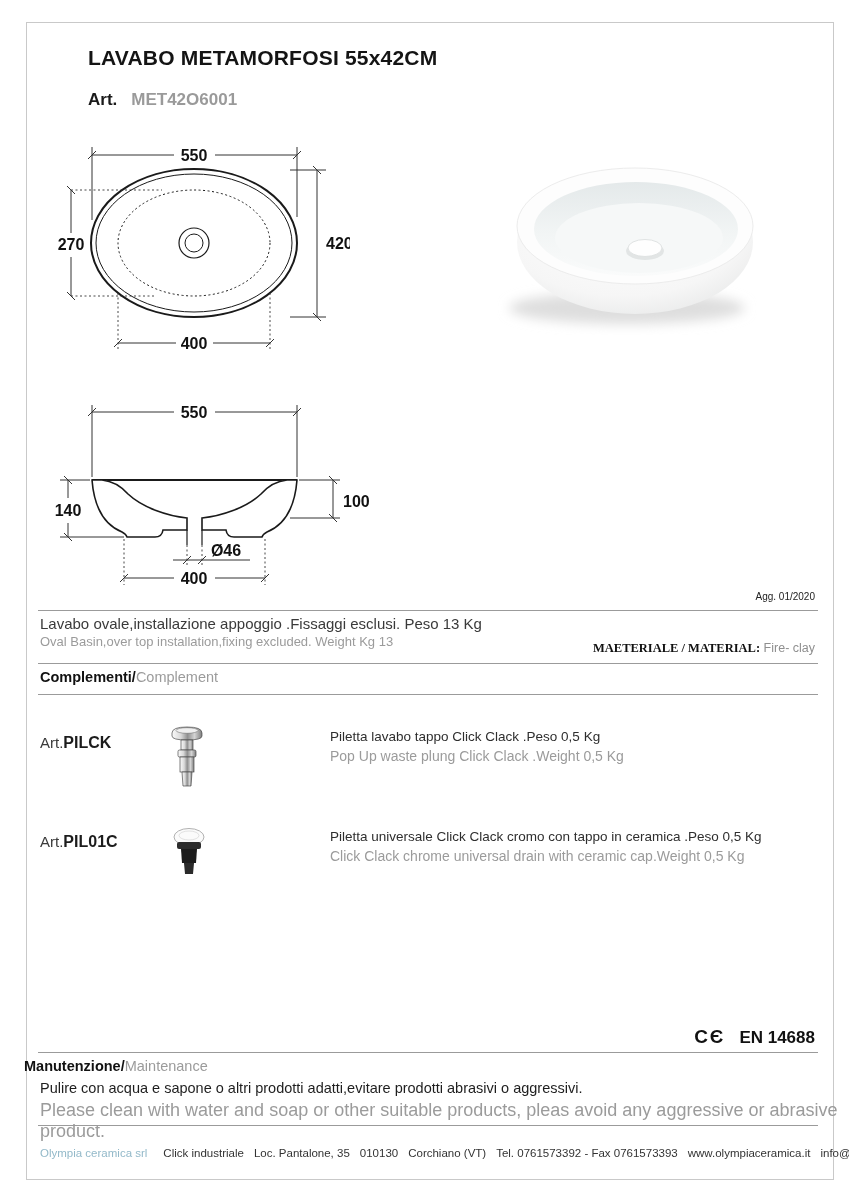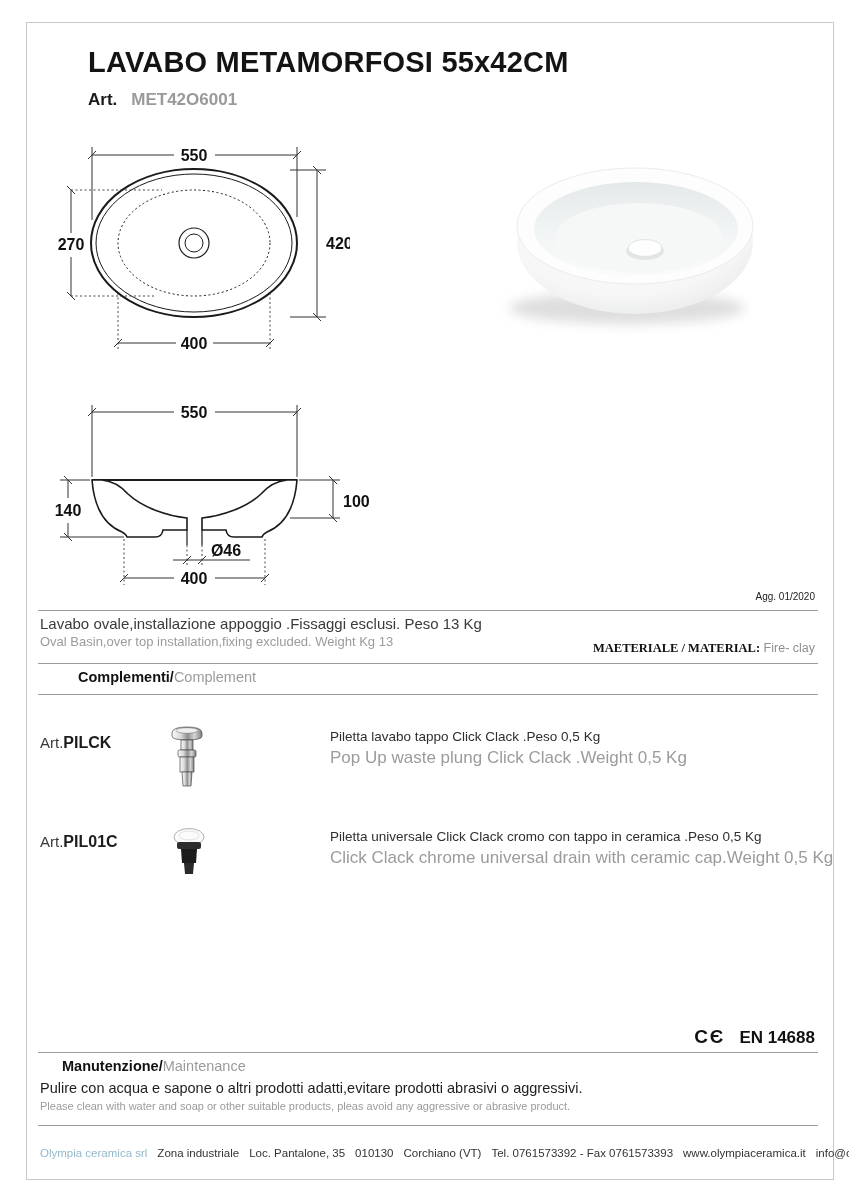--- a/index.html
+++ b/index.html
@@ -3,42 +3,42 @@
 <meta charset="utf-8">
 <style>
   html,body{margin:0;padding:0;}
   body{
     width:849px;height:1200px;position:relative;background:#ffffff;
     font-family:"Liberation Sans", sans-serif;color:#222;overflow:hidden;
   }
   .page-frame{position:absolute;left:26px;top:22px;width:806px;height:1156px;border:1px solid #c9c9c9;}
   .abs{position:absolute;}
   .rule{position:absolute;left:38px;width:780px;height:1px;background:#9b9b9b;}
-  .title{font-size:29px;font-weight:bold;color:#141414;letter-spacing:.2px;}
+  .title{font-size:21px;font-weight:bold;color:#141414;letter-spacing:.2px;}
   .art-line{font-size:17px;}
   .art-label{font-weight:bold;color:#1a1a1a;}
   .art-code{font-weight:bold;color:#9a9a9a;margin-left:14px;}
   .rev{font-size:10px;color:#222;}
   .it-text{font-size:15px;color:#3a3a3a;}
   .en-text{font-size:13px;color:#9b9b9b;}
   .material{font-size:12.5px;color:#8f8f8f;}
   .material b{color:#111;font-family:Liberation Serif, serif;}
-  .section-head{font-size:14.5px;margin-left:38px;}
+  .section-head{font-size:14.5px;}
   .section-head .b{font-weight:bold;color:#111;}
   .section-head .g{color:#9b9b9b;}
   .comp-art{font-size:15px;color:#3a3a3a;}
   .comp-art .code{font-weight:bold;font-size:16px;color:#1c1c1c;}
   .comp-it{font-size:13.5px;color:#2e2e2e;}
-  .comp-en{font-size:17px;color:#9b9b9b;}
+  .comp-en{font-size:14px;color:#9b9b9b;}
   .ce-line{font-size:17px;font-weight:bold;color:#111;}
   .ce-mark{font-size:19px;font-weight:bold;letter-spacing:2px;margin-right:14px;}
   .maint-text-it{font-size:14.5px;color:#1e1e1e;}
-  .maint-text-en{font-size:11px;color:#9b9b9b;}
+  .maint-text-en{font-size:18px;color:#9b9b9b;}
   .footer{display:flex;align-items:baseline;font-size:11.5px;color:#333;white-space:nowrap;}
-  .footer .company{margin-right:10px;}
+  .footer .company{margin-right:16px;}
   .footer .seg{margin-right:10px;}
   svg text{font-family:"Liberation Sans", sans-serif;font-weight:bold;fill:#111;}
 </style>
 </head>
 <body>
 
 <div class="page-frame"></div>
 
 <div class="abs title" style="left:88px;top:46px;">LAVABO METAMORFOSI 55x42CM</div>
 <div class="abs art-line" style="left:88px;top:90px;">
@@ -202,20 +202,20 @@
 <div class="abs ce-line" style="right:34px;top:1026px;margin-left:34px;"><span class="ce-mark">CЄ</span><span>EN 14688</span></div>
 <div class="rule" style="top:1052px;"></div>
 
 <div class="abs section-head" style="left:24px;top:1058px;"><span class="b">Manutenzione/</span><span class="g">Maintenance</span></div>
 <div class="abs maint-text-it" style="left:40px;top:1080px;">Pulire con acqua e sapone o altri prodotti adatti,evitare prodotti abrasivi o aggressivi.</div>
 <div class="abs maint-text-en" style="left:40px;top:1100px;">Please clean with water and soap or other suitable products, pleas avoid any aggressive or abrasive product.</div>
 <div class="rule" style="top:1125px;"></div>
 
 <div class="abs footer" style="left:40px;top:1147px;width:778px;">
   <span class="company" style="color: rgb(147, 185, 201);">Olympia ceramica srl</span>
-  <span class="seg">Zona industriale</span>
+  <span class="seg">Click industriale</span>
   <span class="seg">Loc. Pantalone, 35</span>
   <span class="seg">010130</span>
   <span class="seg">Corchiano  (VT)</span>
   <span class="seg">Tel. 0761573392 - Fax 0761573393</span>
   <span class="seg">www.olympiaceramica.it</span>
   <span class="seg">info@olympiaceramica.it</span>
 </div>
 
 </body></html>

